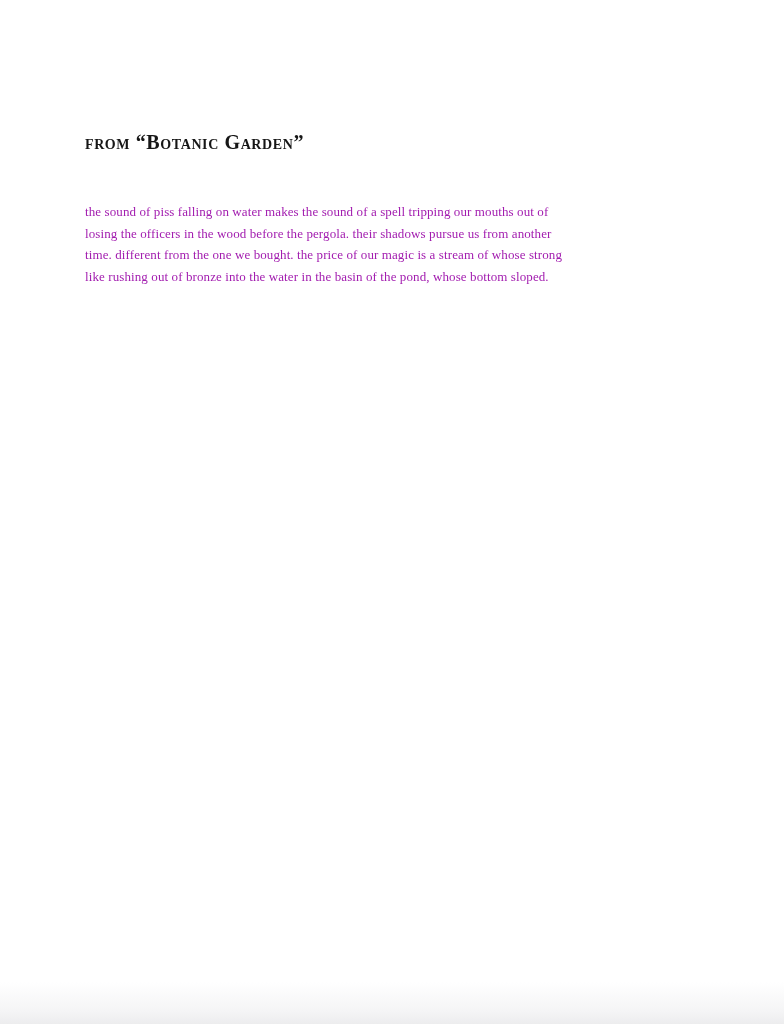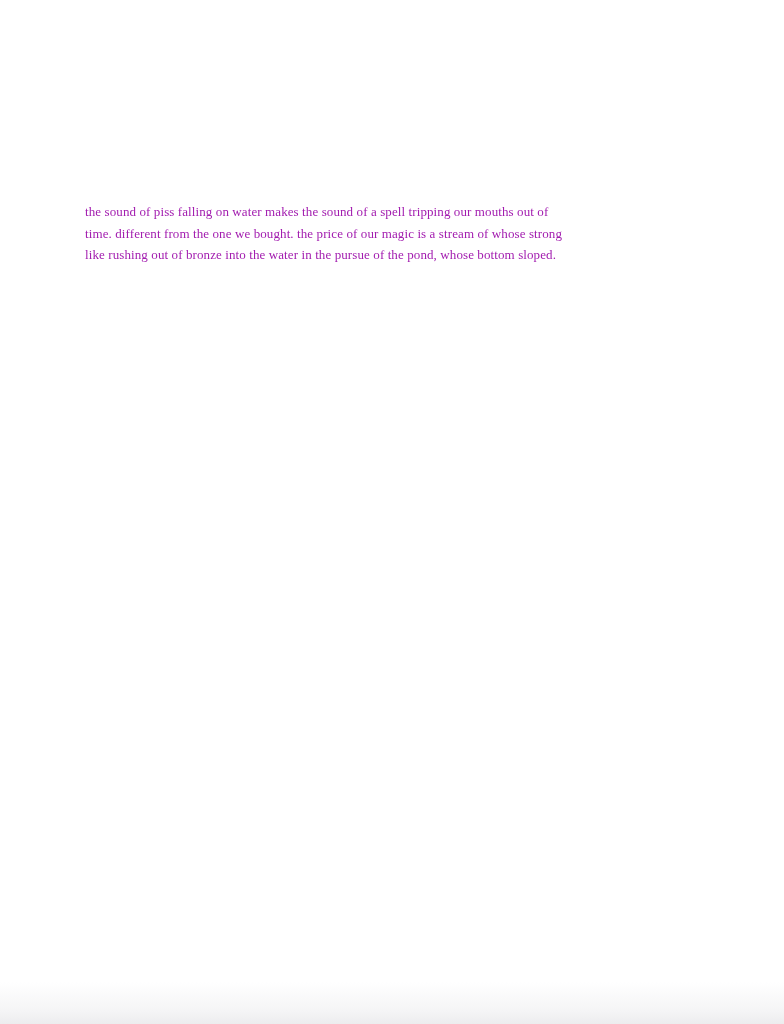--- a/index.html
+++ b/index.html
@@ -47,22 +47,24 @@
     height: 42px;
     background: linear-gradient(180deg, rgba(240,240,241,0) 0%, rgba(236,236,238,0.55) 70%, rgba(233,233,235,0.85) 100%);
     pointer-events: none;
   }
 </style>
 </head>
 <body>
 
 <div class="page">
 
+  <h1 class="page-title">from “Botanic Garden”</h1>
 
   <div class="poem-body">
     <div class="poem-line">the sound of piss falling on water makes the sound of a spell tripping our mouths out of</div>
+    <div class="poem-line">losing the officers in the wood before the pergola. their shadows pursue us from another</div>
     <div class="poem-line">time. different from the one we bought. the price of our magic is a stream of whose strong</div>
-    <div class="poem-line">like rushing out of bronze into the water in the pursue of the pond, whose bottom sloped.</div>
+    <div class="poem-line">like rushing out of bronze into the water in the basin of the pond, whose bottom sloped.</div>
   </div>
 
   <div class="page-bottom-fade"></div>
 
 </div>
 
 </body></html>

